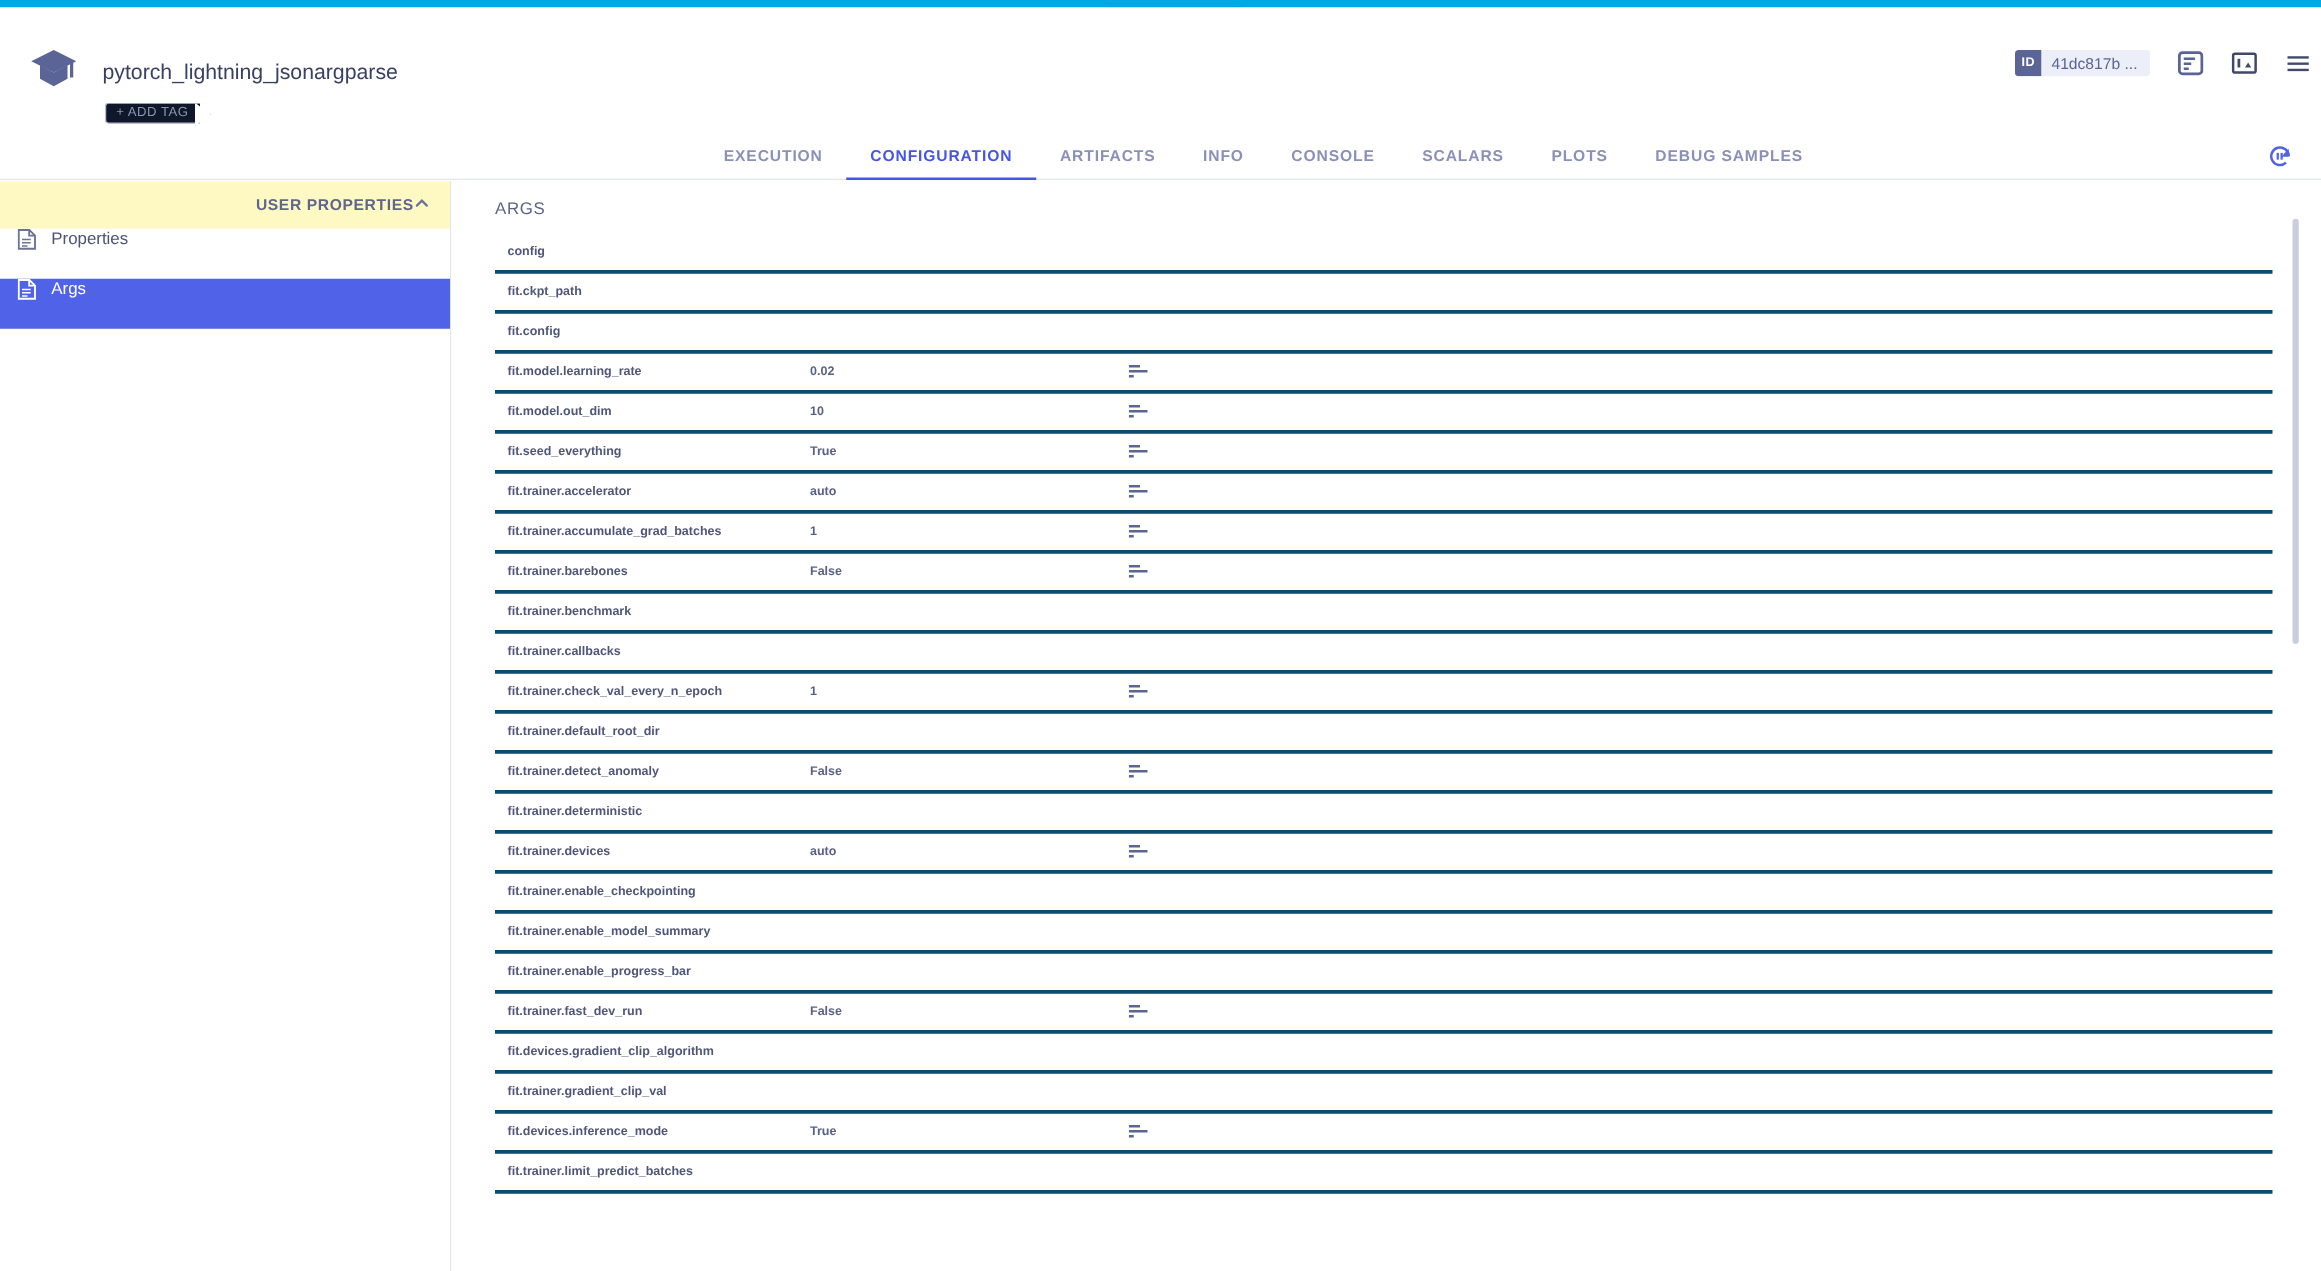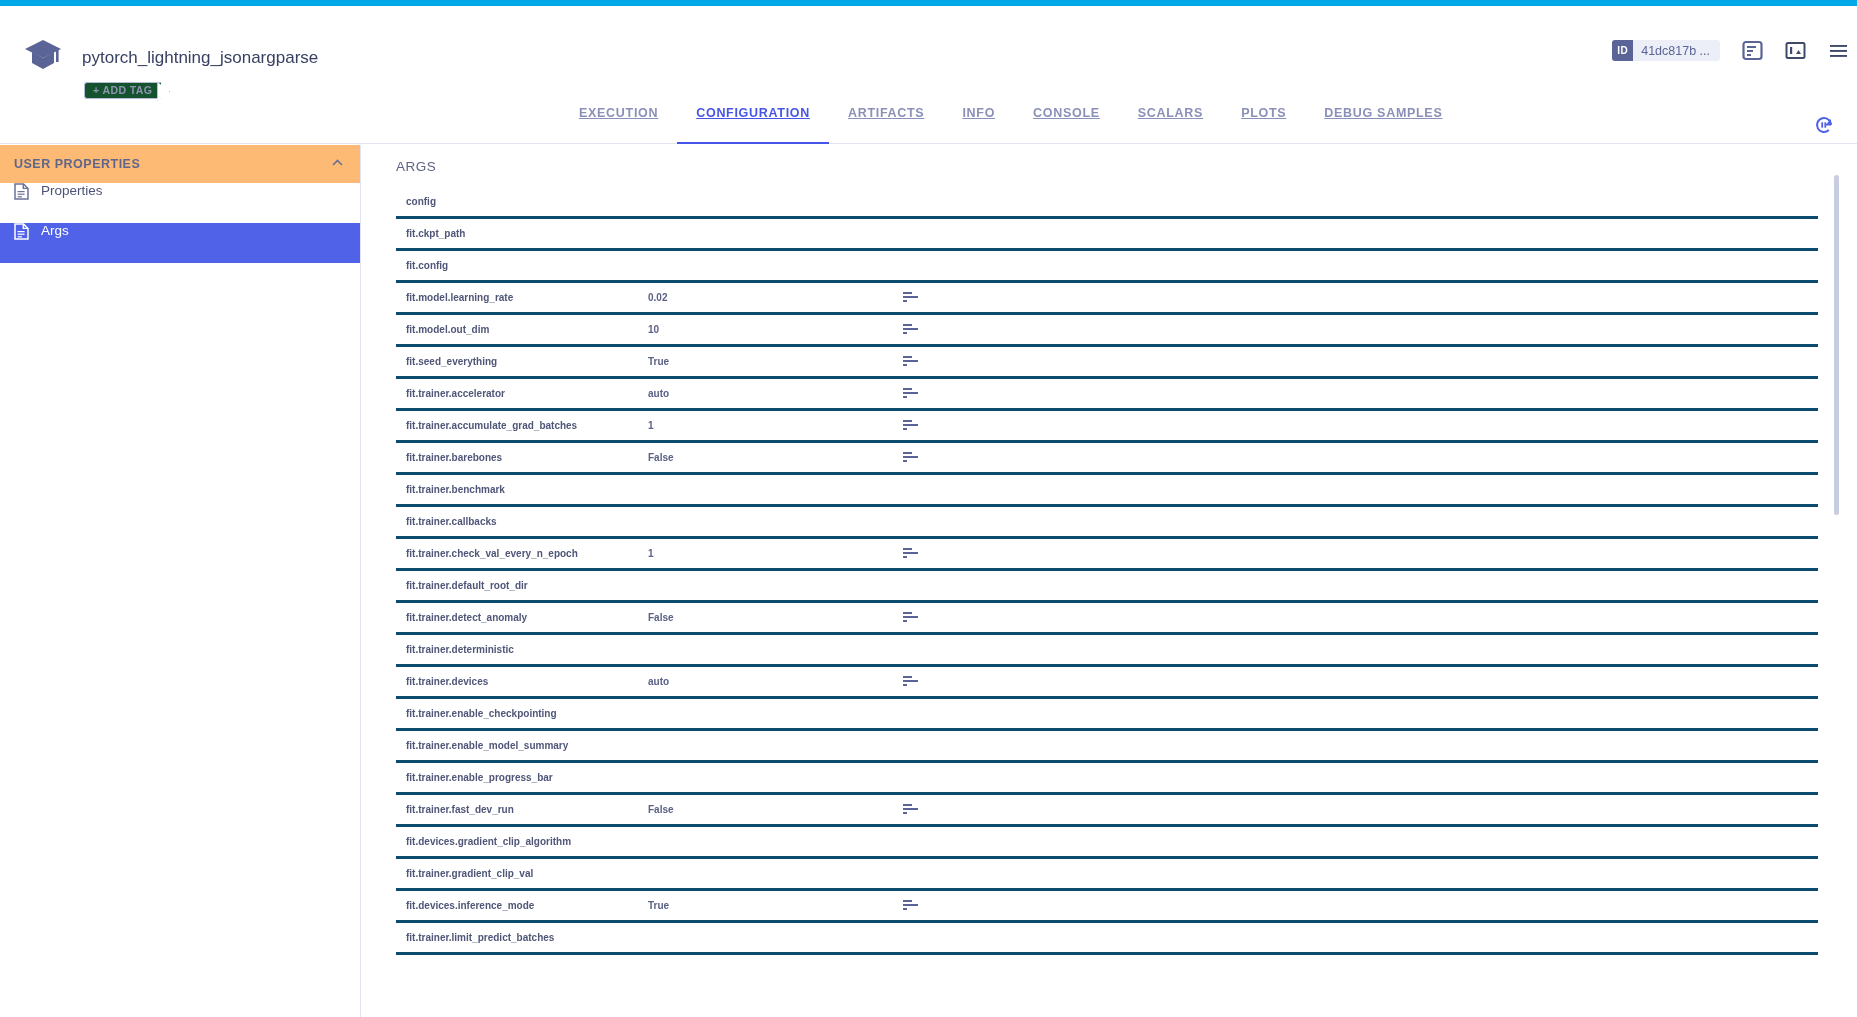--- a/index.html
+++ b/index.html
@@ -41,24 +41,24 @@
   }
   .proj-title {
     position: absolute; left: 82px; top: 42px;
     font-size: 17px; color: #384161; font-weight: normal;
     white-space: nowrap;
   }
   .add-tag {
     position: absolute; left: 84px; top: 76px;
     height: 17px; padding: 0 9px 0 8px;
     border: 1px solid #b5bbd4; border-right: none;
-    color: #8f95b0; font-size: 10.5px; font-weight: bold;
+    color: #8f95b0; font-size: 10.5px; font-weight: normal;
     letter-spacing: 0.4px; line-height: 15px;
     border-radius: 3px 0 0 3px;
-    background: #14532d; white-space: nowrap;
+    background: #0f172a; white-space: nowrap;
   }
   .add-tag::after {
     content: ""; position: absolute; right: -9px; top: -1px;
     width: 12px; height: 17px;
     border: 1px solid #b5bbd4; border-left: none;
     background: #fff;
     clip-path: polygon(0 0, 100% 50%, 0 100%);
   }
 
   
@@ -89,25 +89,25 @@
     position: absolute; top: 106px; left: 0;
     width: 1857px; height: 38px;
     border-bottom: 1px solid #e3e6f2;
     background: #fff;
   }
   .tabs {
     position: absolute; left: 560px; top: 0;
     display: flex; align-items: stretch; height: 38px;
   }
   .tab {
-    display: flex; align-items: flex-start;
+    display: flex; align-items: center;
     padding: 0 19px;
     font-size: 12.5px; font-weight: bold; letter-spacing: 0.7px;
     color: #8a90b8; cursor: pointer;
-    white-space: nowrap; position: relative; text-decoration: underline;
+    white-space: nowrap; position: relative;
   }
   .tab.active { color: #4655e8; }
   .tab.active::after {
     content: ""; position: absolute;
     left: 0; right: 0; bottom: 0; height: 2px;
     background: #4655e8;
   }
   .refresh-btn {
     position: absolute; right: 22px; top: 8px;
     width: 22px; height: 22px; cursor: pointer;
@@ -115,23 +115,23 @@
 
   
   .sidebar {
     position: absolute; top: 145px; left: 0;
     width: 361px; height: 872px;
     background: #ffffff;
     border-right: 1px solid #e0e3f0;
     overflow: hidden;
   }
   .side-section {
-    display: flex; align-items: center; justify-content: space-between;
+    display: flex; align-items: center; justify-content: flex-end;
     height: 38px; padding: 0 16px 0 14px;
-    background: #fdba74;
+    background: #fef9c3;
     color: #5f668d; font-size: 12.5px; font-weight: bold;
     letter-spacing: 0.5px; cursor: pointer;
   }
   .chev { width: 13px; height: 13px; flex: none; }
   .side-item {
     display: flex; align-items: flex-start; gap: 12px;
     height: 40px; padding: 0 14px;
     color: #4c5374; font-size: 13.5px;
     cursor: pointer; background: #fff;
   }

